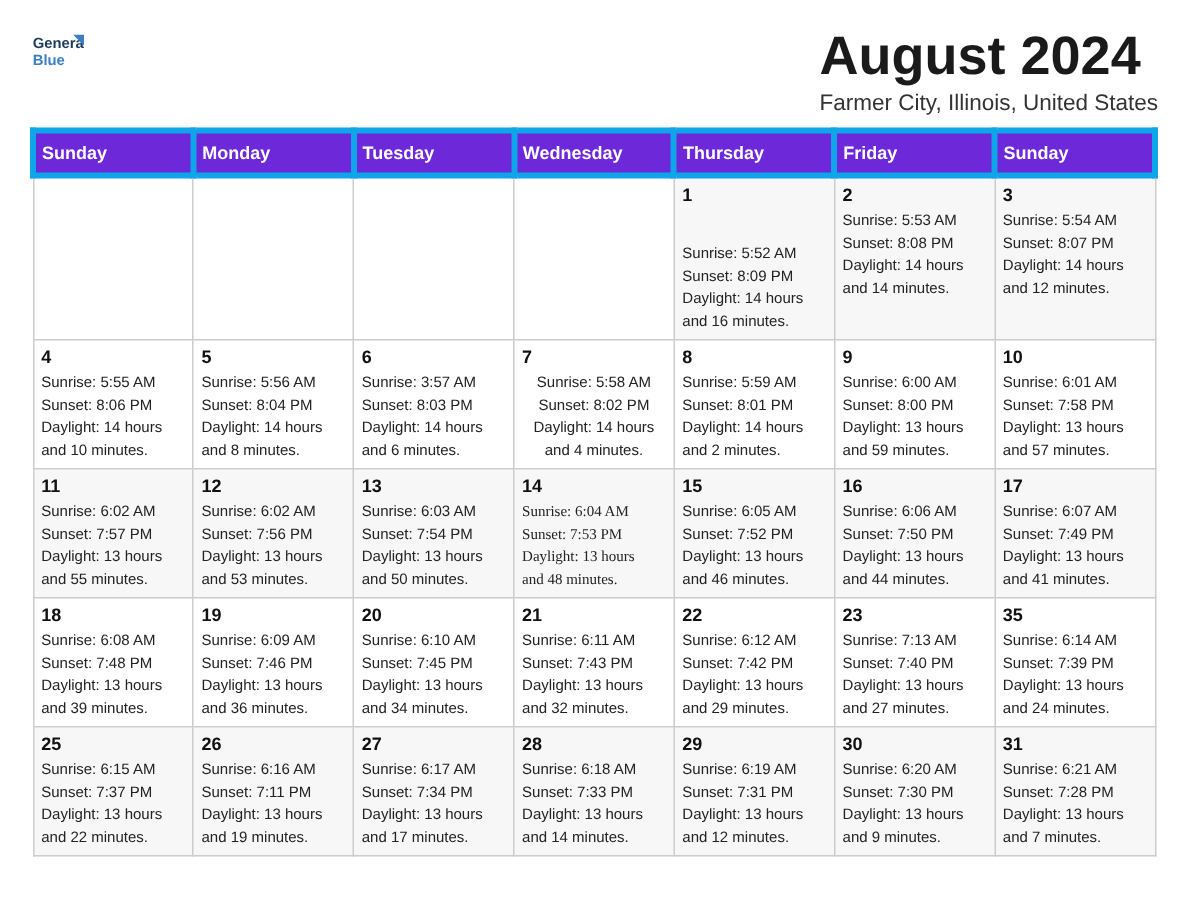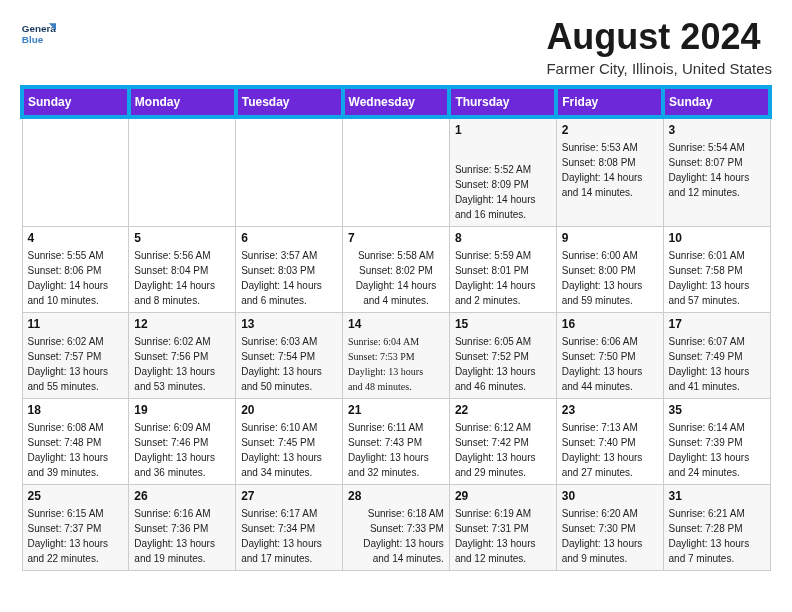--- a/index.html
+++ b/index.html
@@ -293,34 +293,34 @@
         <td>
           <div class="day-num">25</div>
           <div class="day-info" style="white-space: pre-line;">Sunrise: 6:15 AM
 Sunset: 7:37 PM
 Daylight: 13 hours
 and 22 minutes.</div>
         </td>
         <td>
           <div class="day-num">26</div>
           <div class="day-info" style="white-space: pre-line;">Sunrise: 6:16 AM
-Sunset: 7:36 PM
+Sunset: 7:11 PM
 Daylight: 13 hours
 and 19 minutes.</div>
         </td>
         <td>
           <div class="day-num">27</div>
           <div class="day-info" style="white-space: pre-line;">Sunrise: 6:17 AM
 Sunset: 7:34 PM
 Daylight: 13 hours
 and 17 minutes.</div>
         </td>
         <td>
           <div class="day-num">28</div>
-          <div class="day-info" style="white-space: pre-line; text-align: right;">Sunrise: 6:18 AM
+          <div class="day-info" style="white-space: pre-line;">Sunrise: 6:18 AM
 Sunset: 7:33 PM
 Daylight: 13 hours
 and 14 minutes.</div>
         </td>
         <td>
           <div class="day-num">29</div>
           <div class="day-info" style="white-space: pre-line;">Sunrise: 6:19 AM
 Sunset: 7:31 PM
 Daylight: 13 hours
 and 12 minutes.</div>

